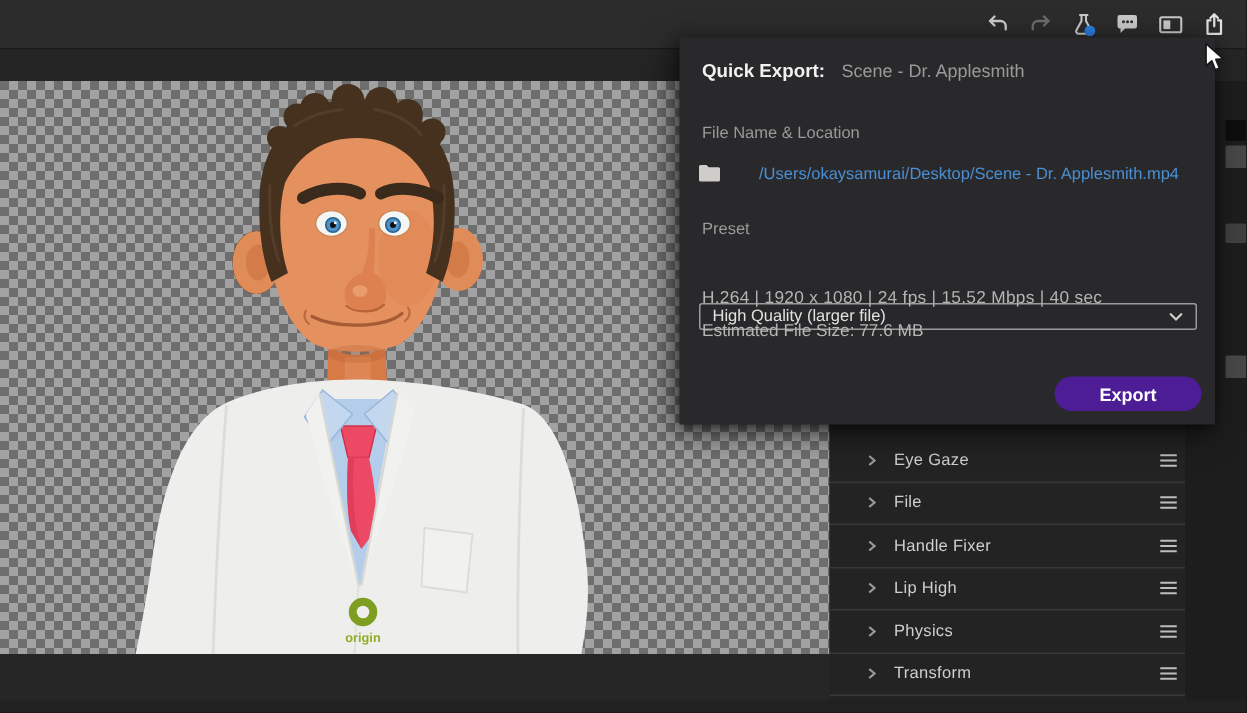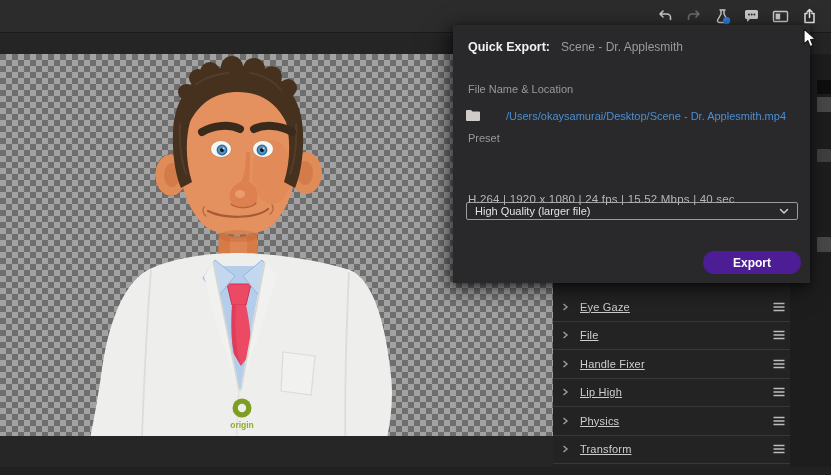--- a/index.html
+++ b/index.html
@@ -29,21 +29,21 @@
       repeating-conic-gradient(#a2a2a2 0% 25%, #6e6e6e 0% 50%);
     background-size:12px 12px;
   }
   .viewport svg { position:absolute; left:0; top:0; }
 
   
   .panel { position:absolute; left:553px; top:54px; width:237px; height:413px; background:#232324; z-index:1; }
   .rows { position:absolute; left:0; top:239px; width:237px; }
   .brow {
     height:28.5px; display:flex; align-items:center;
-    padding:0 5px 0 8px; border-bottom:1px solid #383838;text-decoration:underline;
+    padding:0 5px 0 24px; border-bottom:1px solid #383838;
   }
   .brow .chev { width:8px; height:8px; margin-right:11px; flex:0 0 auto; }
   .brow .lbl { flex:1; font-size:11px; color:#cfcfcf; letter-spacing:.2px; }
   .brow .menu { width:12px; height:10px; flex:0 0 auto; }
 
   
   .rightstrip { position:absolute; left:790px; top:54px; width:41px; height:413px; background:#1d1d1e; z-index:1; }
   .blk { position:absolute; left:817px; width:14px; z-index:2; border-radius:1px; }
 
   
@@ -270,30 +270,31 @@
 
     <div class="sec-label" style="top:58px;">File Name &amp; Location</div>
 
     <div class="file-row">
       <svg width="16" height="13" viewBox="0 0 16 13">
         <path d="M1 2 a1 1 0 0 1 1 -1 h4 l1.5 1.5 H14 a1 1 0 0 1 1 1 V11 a1 1 0 0 1 -1 1 H2 a1 1 0 0 1 -1 -1 Z" fill="#cfccc9"></path>
       </svg>
       <span class="file-link">/Users/okaysamurai/Desktop/Scene - Dr. Applesmith.mp4</span>
     </div>
 
-    <div class="sec-label" style="top:107px;text-align:center;">Preset</div>
+    <div class="sec-label" style="top:122px;text-align:center;">Preset</div>
 
     <div class="select">
       <span class="val">High Quality (larger file)</span>
       <svg width="10" height="7" viewBox="0 0 10 7" fill="none" stroke="#cfcfcf" stroke-width="1.5" stroke-linecap="round">
           <path d="M1.5 1.5 L5 5 L8.5 1.5"></path>
         </svg>
     </div>
 
     <div class="specs">H.264 | 1920 x 1080 | 24 fps | 15.52 Mbps | 40 sec</div>
+    <div class="estimate">Estimated File Size: 77.6 MB</div>
 
     <button class="export-btn">Export</button>
   </div>
 
   <svg class="cursor" width="16" height="22" viewBox="0 0 16 22">
     <path d="M3 1 L3 16 L6.8 12.6 L9.2 18.6 L12 17.4 L9.6 11.6 L14.5 11.2 Z" fill="#fff" stroke="#1a1a1a" stroke-width="1.2" stroke-linejoin="round"></path>
   </svg>
 
 </div>
 

